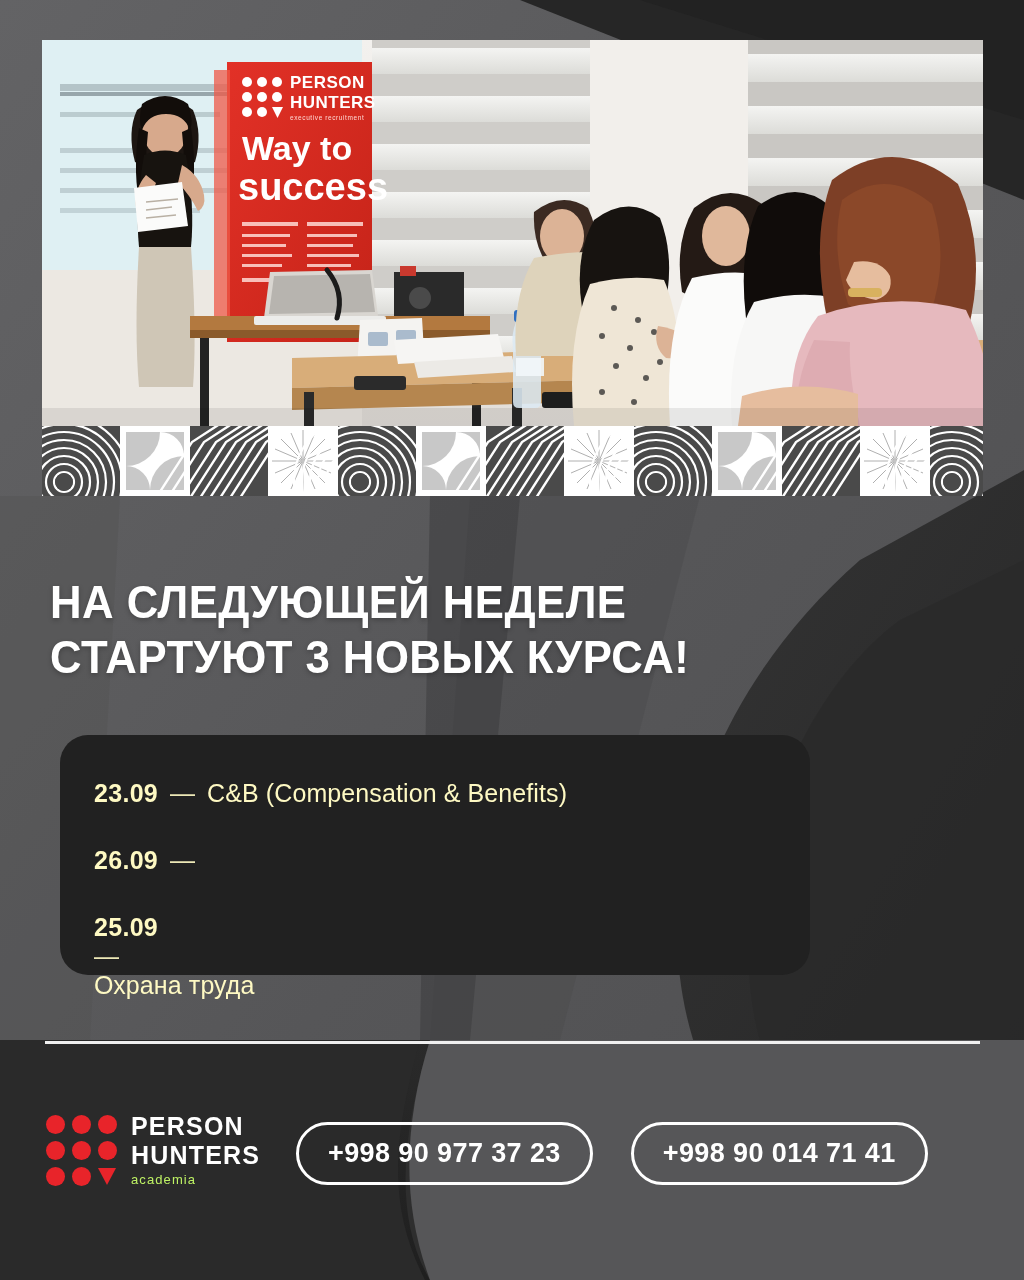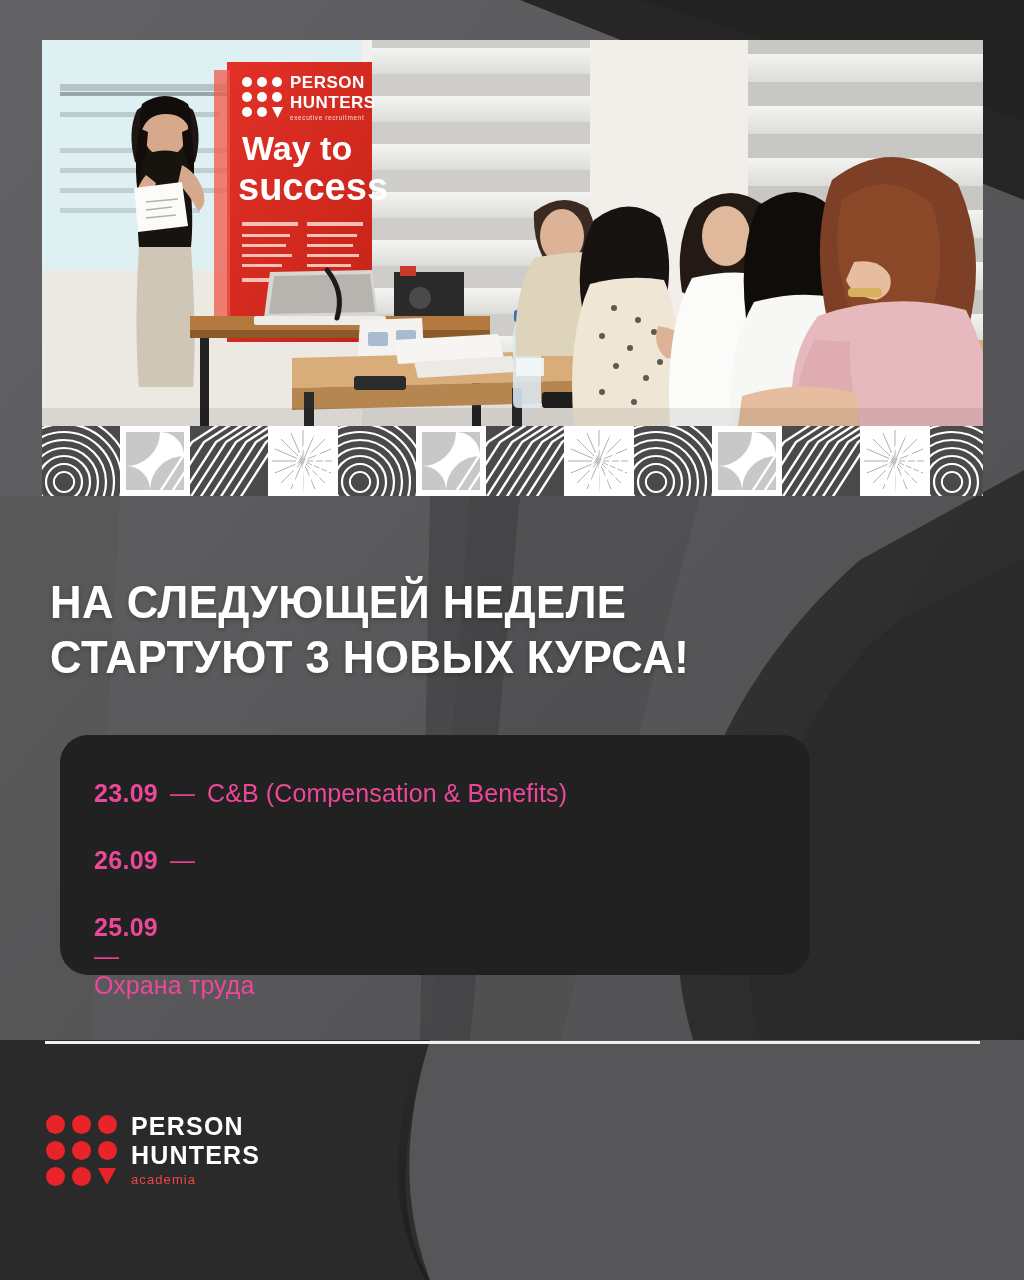--- a/index.html
+++ b/index.html
@@ -52,21 +52,21 @@
   .course-card {
     position:absolute; left:60px; top:735px;
     width:750px; height:240px;
     background:#212121;
     border-radius:28px;
     z-index:5;
     padding:44px 0 0 34px;
   }
   .course-row {
     display:flex; align-items:baseline;
-    color:#ec4899;
+    color:#fef9c3;
     font-size:25px;
     margin-bottom:38px;
     white-space:nowrap;
   }
   .course-row:last-child { margin-bottom:0;flex-direction:column; }
   .course-date { font-weight:bold; margin-right:12px; letter-spacing:.3px; }
   .course-dash { margin-right:12px; opacity:.92; }
   .course-title { font-weight:400; letter-spacing:.1px;text-align:right; }
 
   
@@ -101,21 +101,21 @@
     margin-top:1px;
   }
   .logo-text { line-height:1; }
   .logo-line {
     color:#ffffff; font-weight:bold;
     font-size:25px; letter-spacing:1.2px;
     display:block;
   }
   .logo-line + .logo-line { margin-top:4px; }
   .logo-sub {
-    color:#ef4444; font-size:13px;
+    color:#bef264; font-size:13px;
     letter-spacing:1.1px; margin-top:5px; display:block;
   }
   .phones {
     position:absolute; left:296px; top:14px;
     display:flex; gap:38px;
   }
   .phone-pill {
     border:3px solid #ffffff;
     border-radius:40px;
     color:#ffffff;
@@ -516,14 +516,18 @@
       <span class="dot"></span>
       <span class="tri"></span>
     </div>
     <div class="logo-text">
       <span class="logo-line">PERSON</span>
       <span class="logo-line">HUNTERS</span>
       <span class="logo-sub">academia</span>
     </div>
   </div>
 
+  <div class="phones">
+    <div class="phone-pill">+998 90 977 37 23</div>
+    <div class="phone-pill">+998 90 014 71 41</div>
+  </div>
 
 </div>
 
 </body></html>

